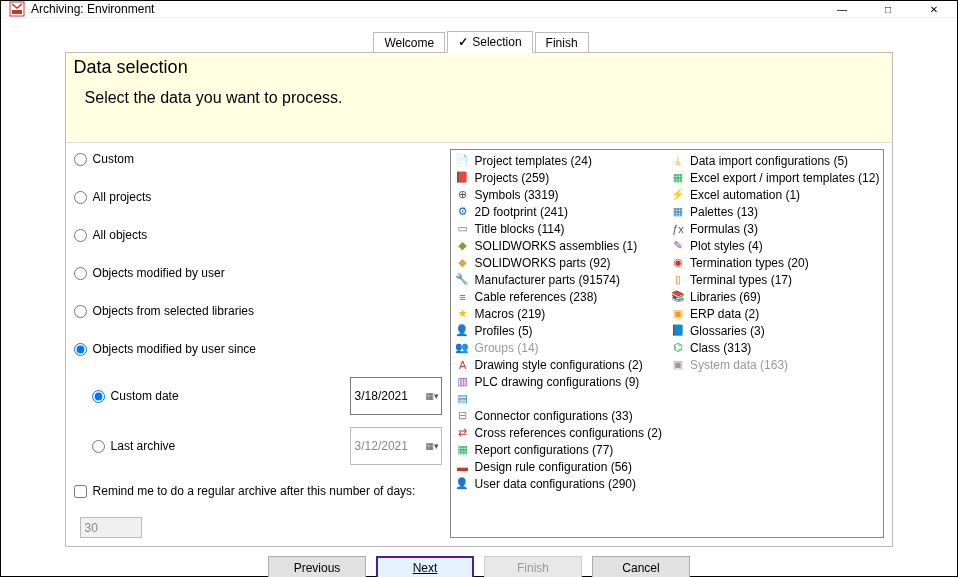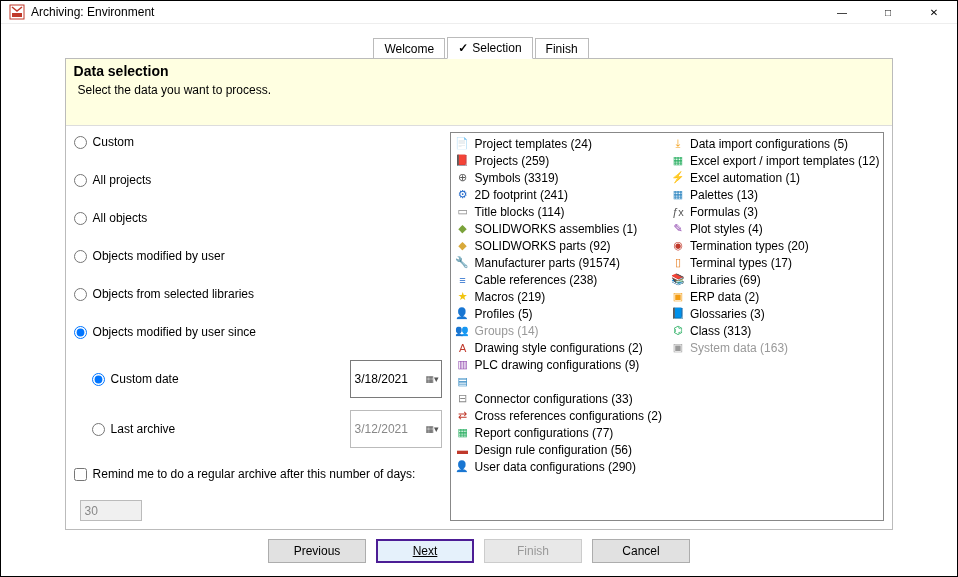--- a/index.html
+++ b/index.html
@@ -81,24 +81,24 @@
     position: relative;
     z-index: 1;
   }
   .banner {
     background: #ffffe1;
     border-bottom: 1px solid #ddd;
     padding: 4px 8px 24px 8px;
   }
   .banner h1 {
     margin: 0 0 2px 0;
-    font-size: 14px;
-    font-weight: bold;
-  }
-  .banner p { margin: 4px; font-size: 12px; }
+    font-size: 18px;
+    font-weight: normal;
+  }
+  .banner p { margin: 11px; font-size: 16px; }
   .body {
     flex: 1;
     display: flex;
     padding: 6px 8px 8px 8px;
     gap: 8px;
   }
   .left {
     width: 368px;
     display: flex;
     flex-direction: column;

